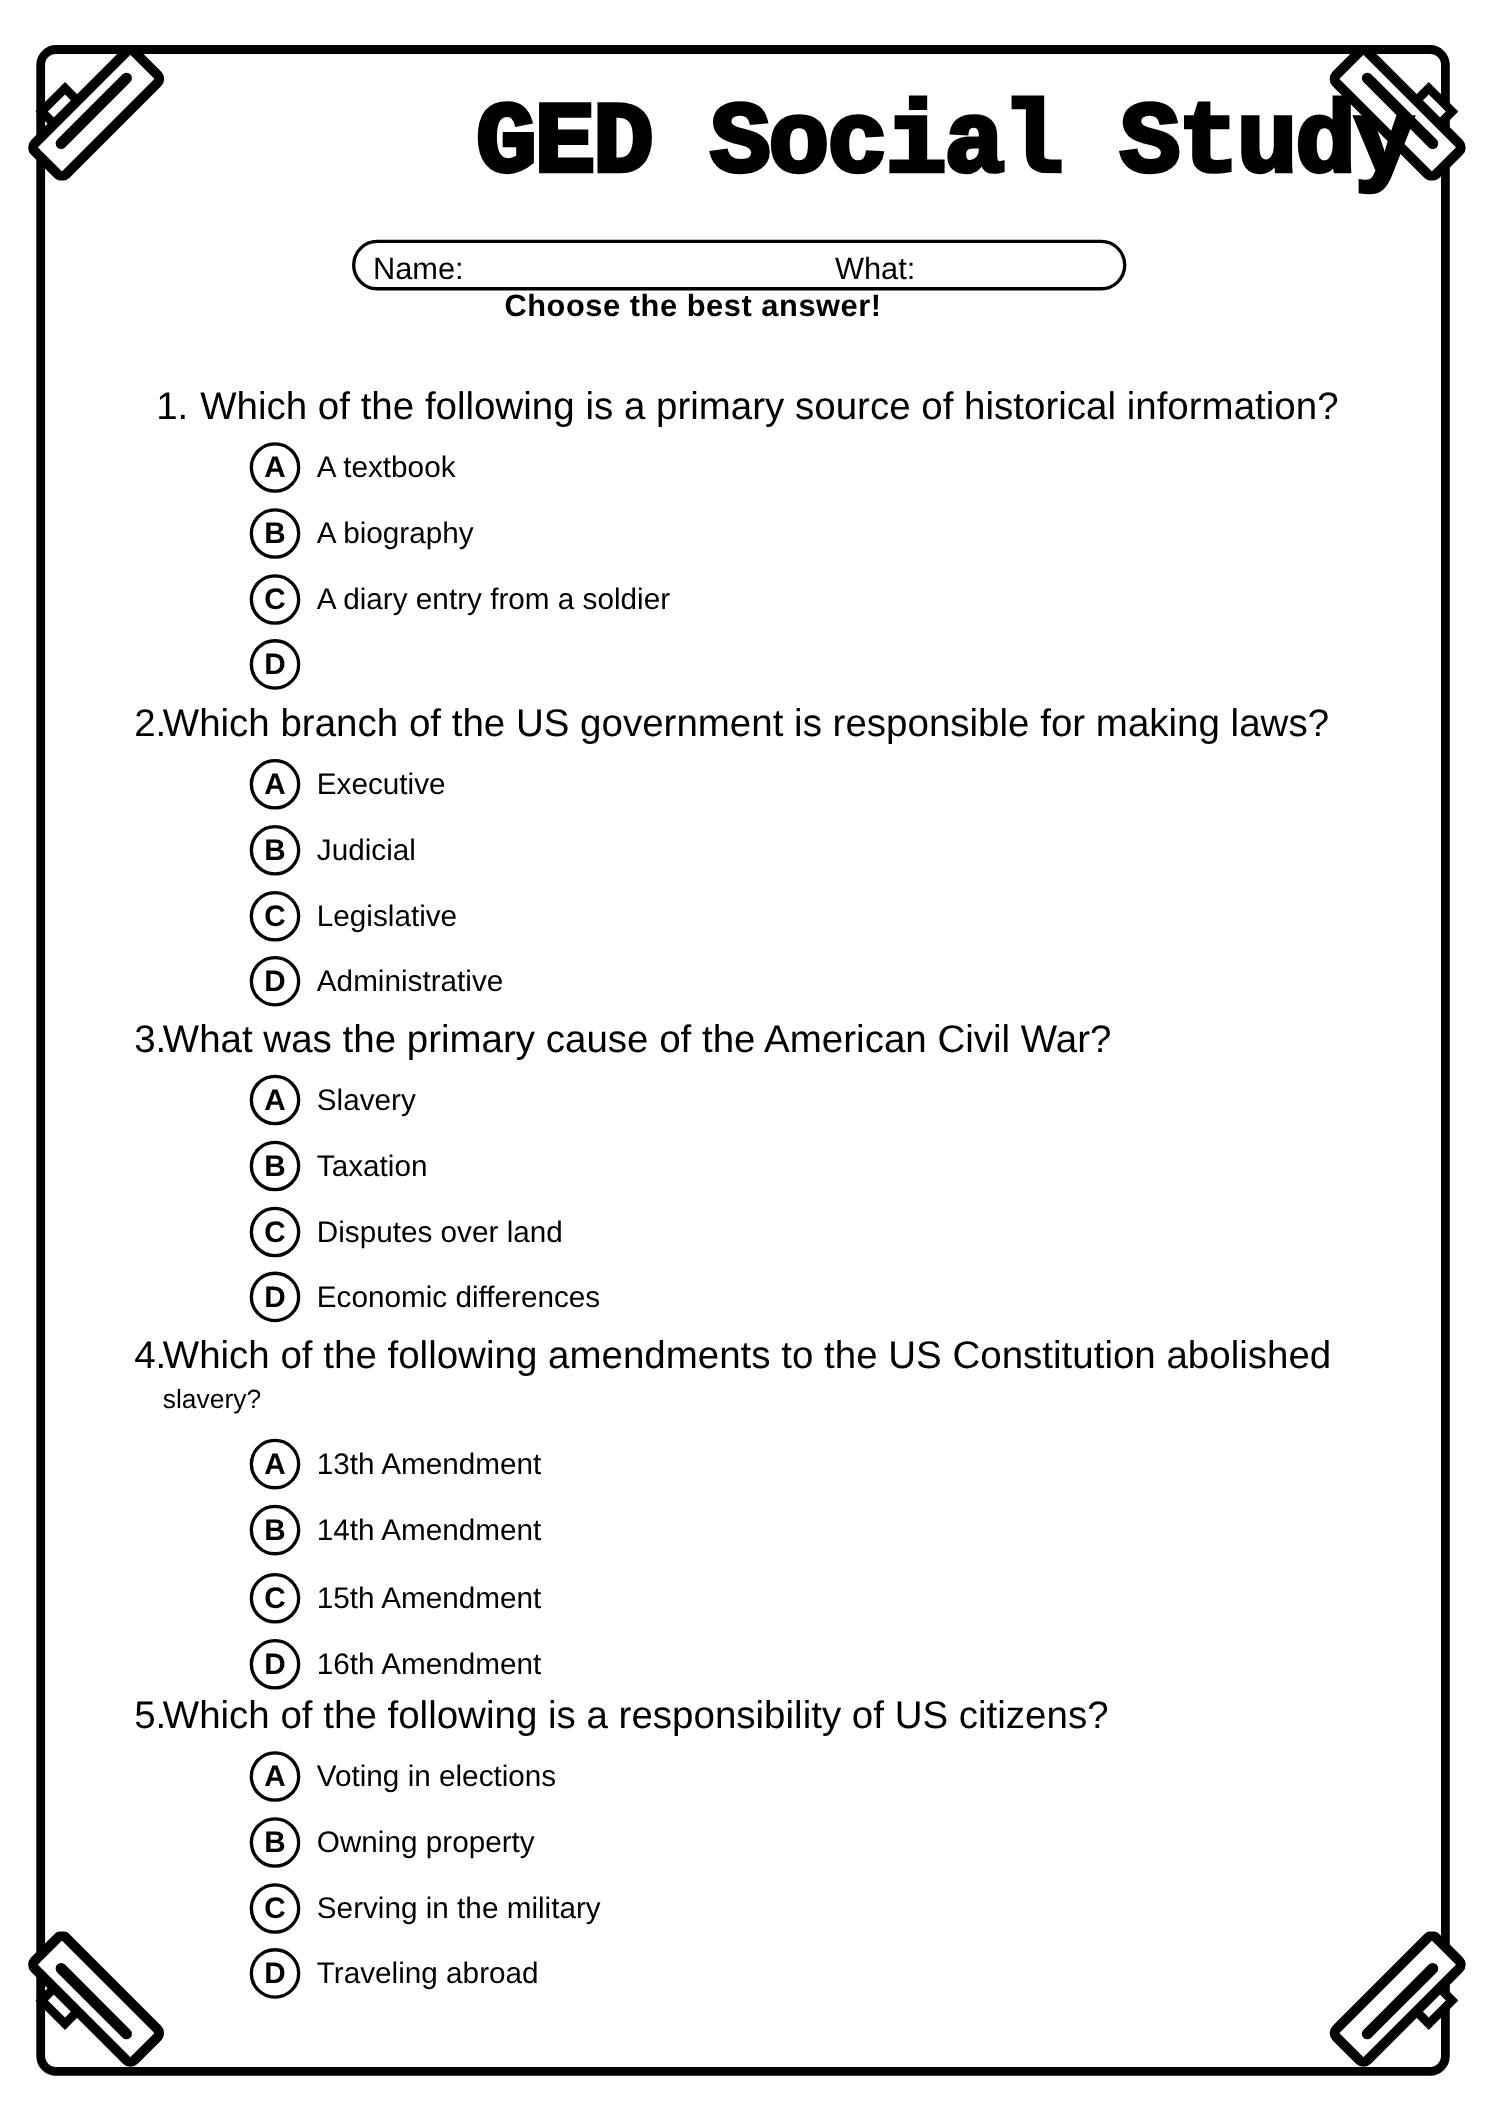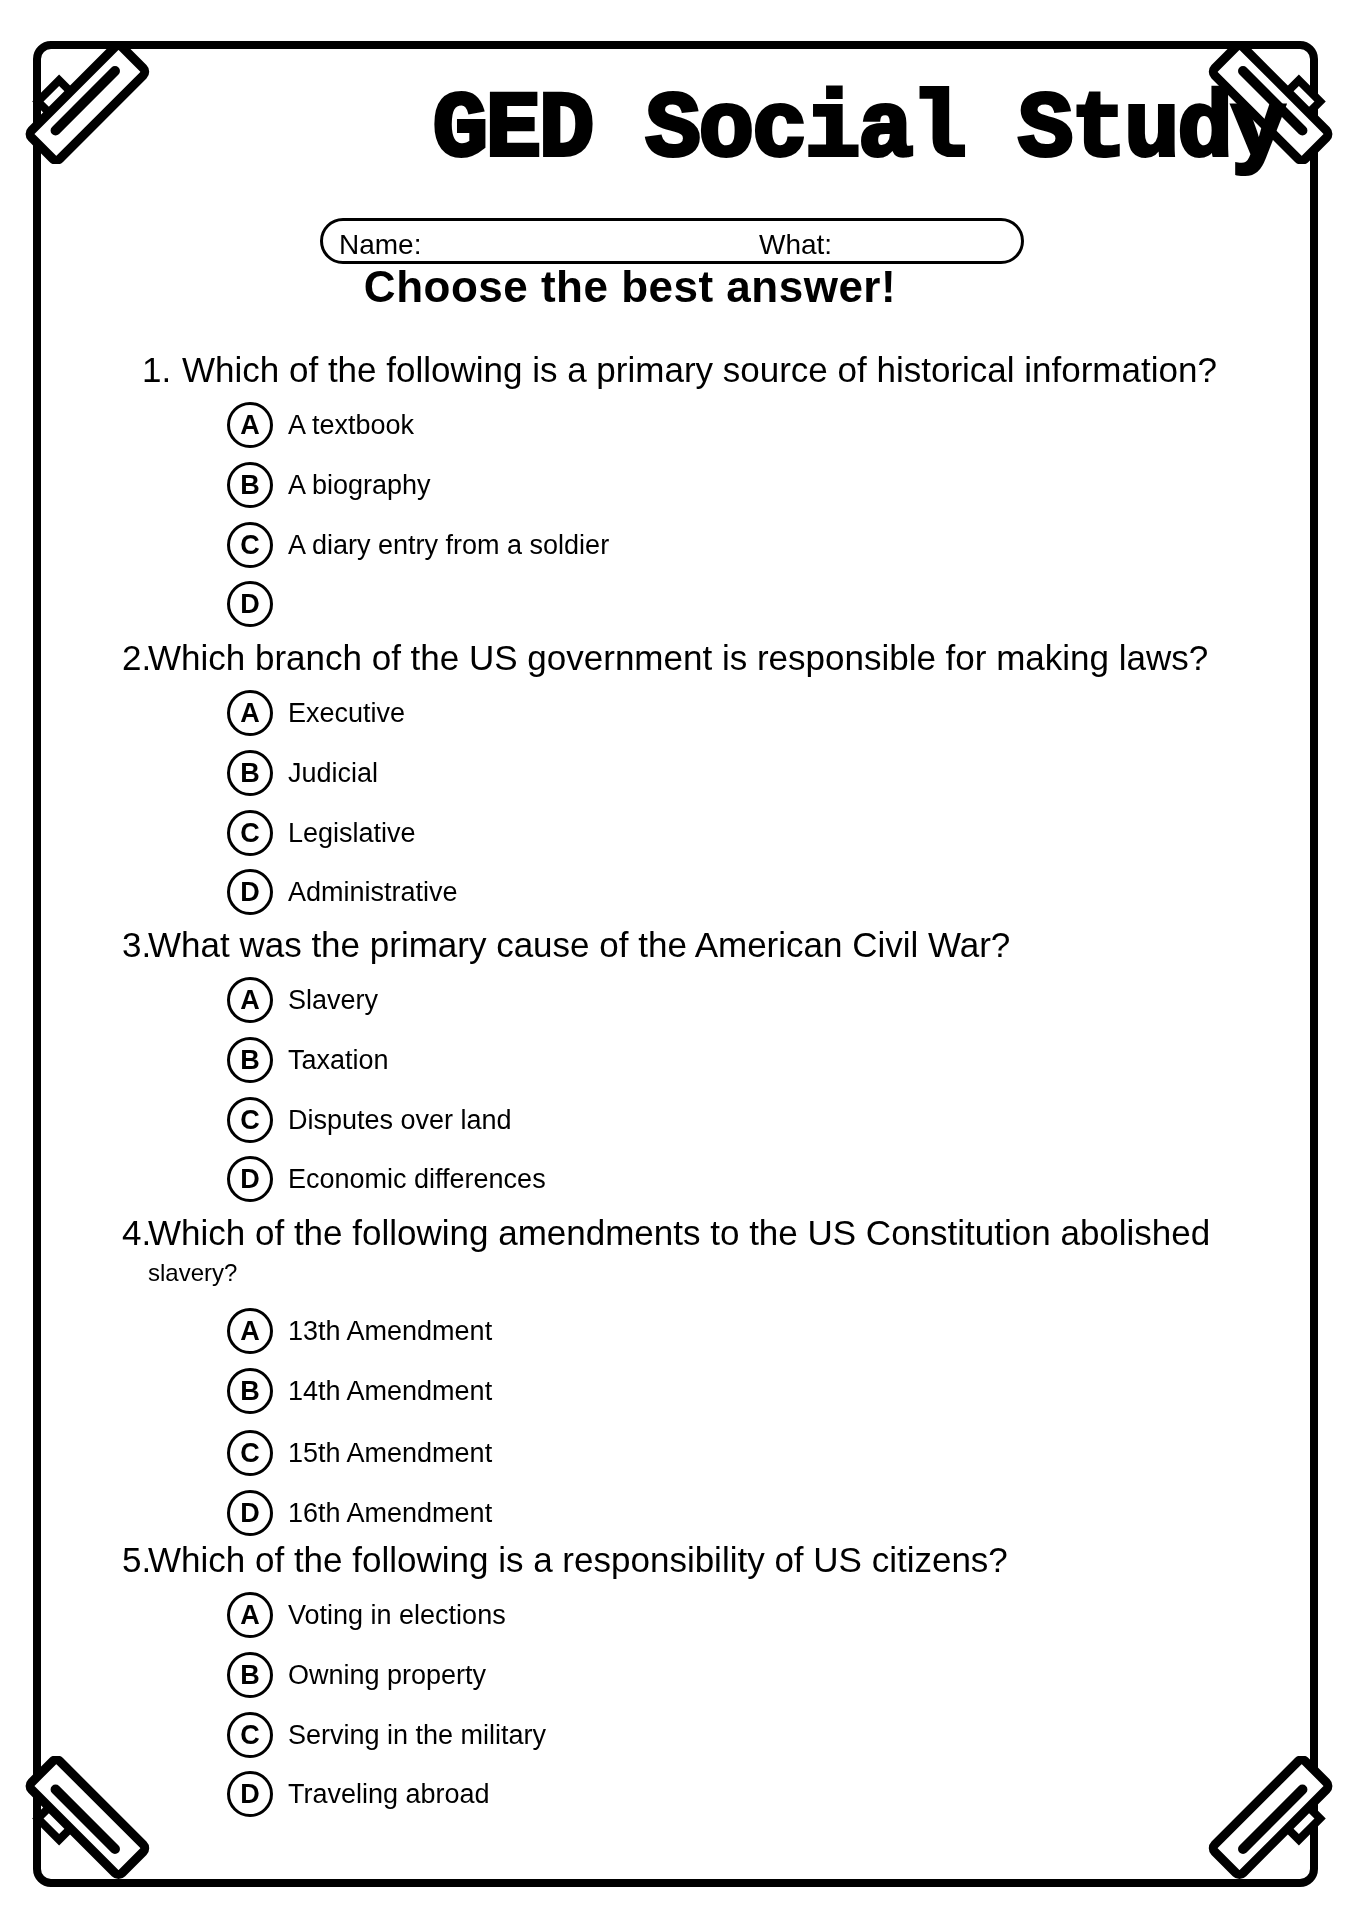--- a/index.html
+++ b/index.html
@@ -34,21 +34,21 @@
     font-size:28px;
   }
   .pill .name{left:16px;}
   .pill .date{left:436px;}
   .pill .fill{position:absolute;top:2px;height:35px;}
   .pill .fill.fname{left:110px;width:300px;}
   .pill .fill.fdate{left:510px;width:180px;}
 
   .instruction{
     position:absolute;left:0;top:262px;width:1260px;text-align:center;
-    font-size:44px;font-weight:bold;letter-spacing:0.5px;
+    font-size:28px;font-weight:bold;letter-spacing:0.5px;
   }
 
   .q{position:absolute;left:0;width:1358px;}
   .q1{top:349px;} .q2{top:637px;} .q3{top:924px;} .q4{top:1212px;} .q5{top:1539px;}
   .qline{
     position:absolute;left:122px;top:0;white-space:nowrap;
     font-size:35px;line-height:42px;
   }
   .q1 .qline{left:142px;}
   .qnum{display:inline-block;width:26px;}

